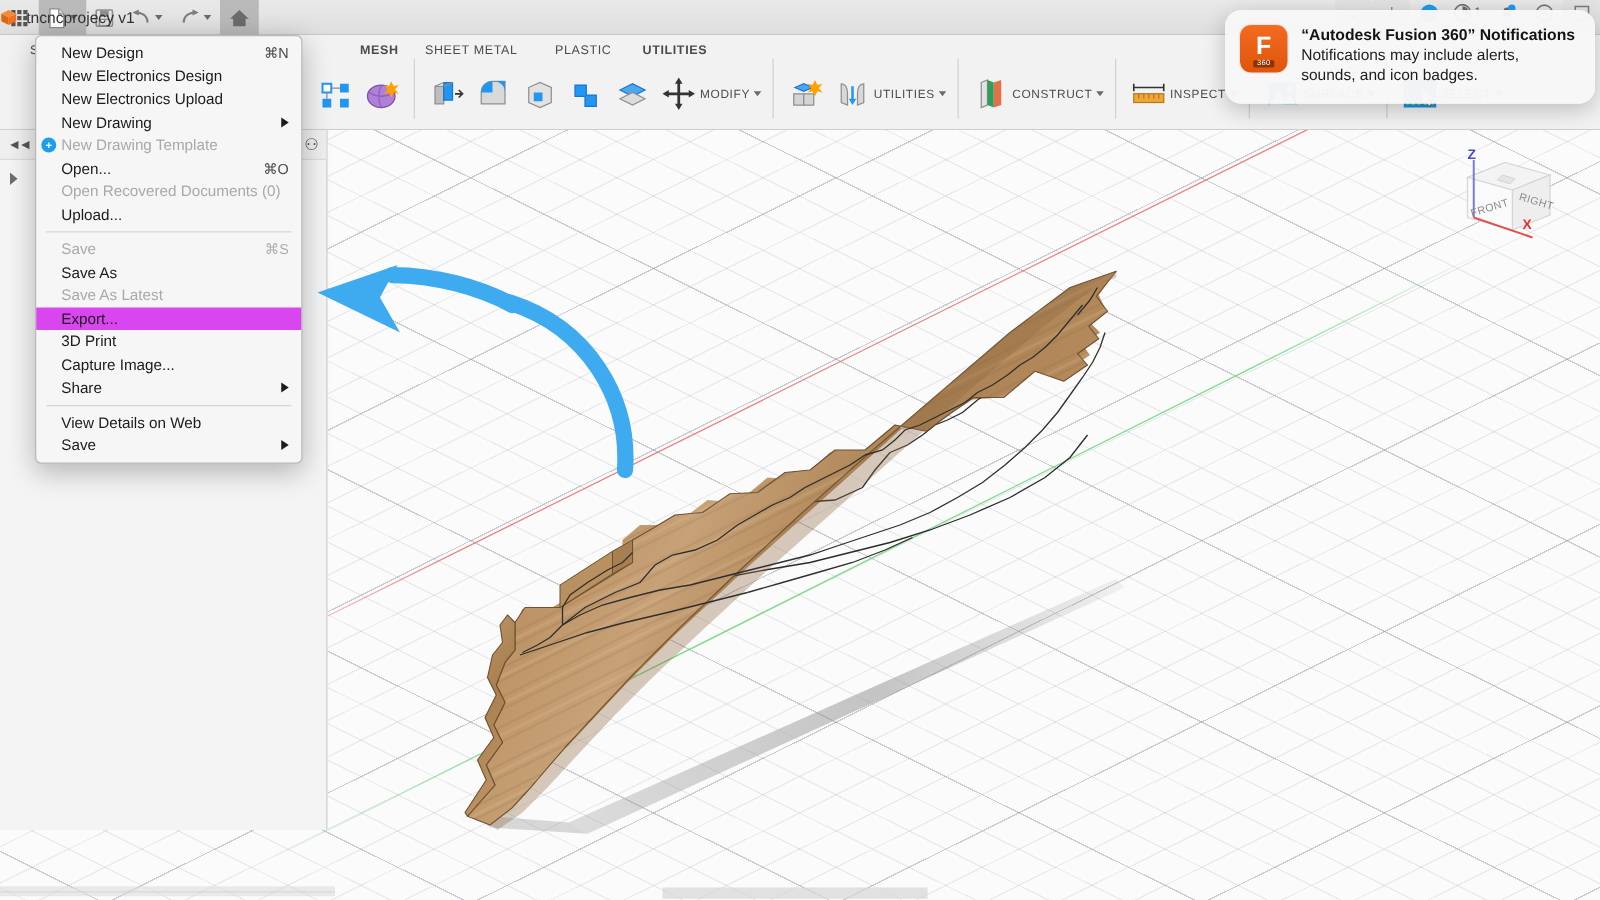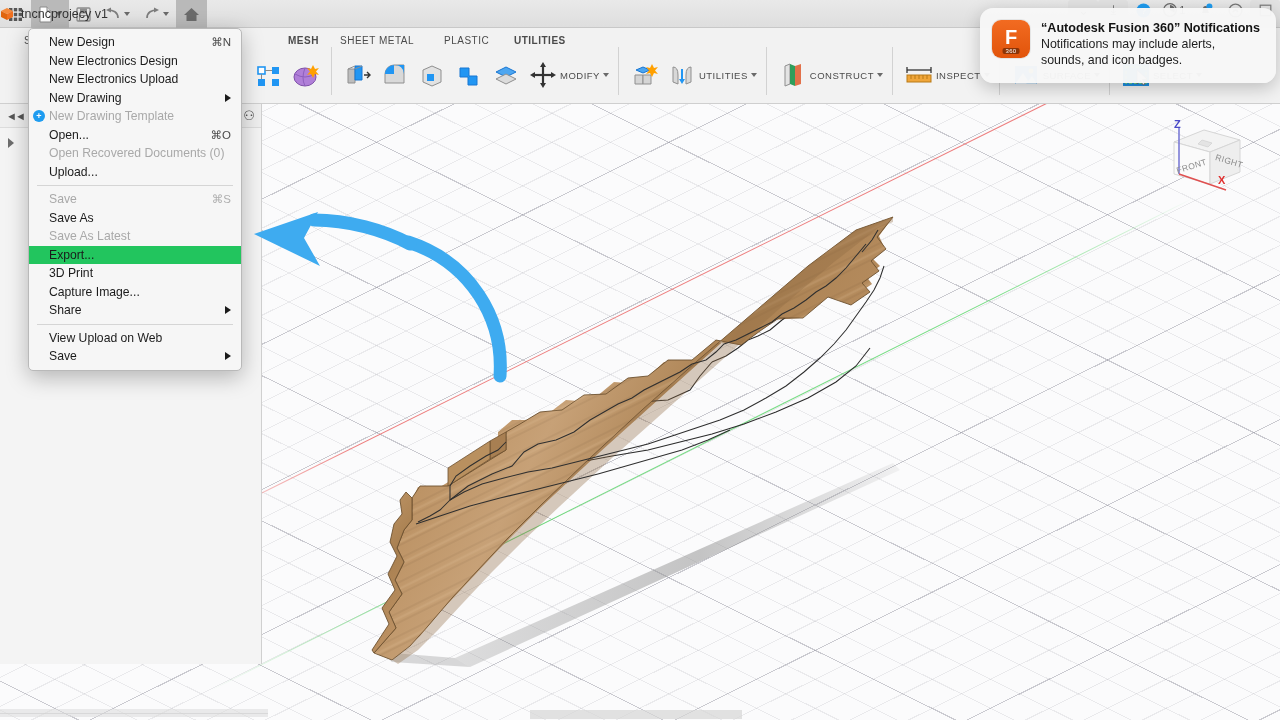--- a/index.html
+++ b/index.html
@@ -115,21 +115,21 @@
     border-radius: 5px;
     box-shadow: 0 6px 22px rgba(0,0,0,.27);
     padding: 4px 0;
     z-index: 40;
   }
   .mi {
     position: relative; height: 18.5px; display: flex; align-items: center;
     padding: 0 10px 0 20px; font-size: 12.2px; color: #1b1b1b; white-space: nowrap; gap: 28px;
   }
   .mi.disabled { color: #a9a9a9; }
-  .mi.highlight { background: #22c55e; }
+  .mi.highlight { background: #d946ef; }
   .mi .mlabel { flex: 1; }
   .mi .mkey { font-size: 11.5px; color: #494949; margin-left: 14px; }
   .mi.disabled .mkey { color: #aeaeae; }
   .mi .msub {
     width: 0; height: 0; margin-left: 10px;
     border-top: 4.5px solid transparent; border-bottom: 4.5px solid transparent; border-left: 6px solid #1b1b1b;
   }
   .m-sep { height: 1px; background: #d5d5d5; margin: 4px 8px; }
   .mi .mbadge {
     position: absolute; left: 4px; top: 50%; transform: translateY(-50%);
@@ -752,21 +752,21 @@
       </div>
       <div class="mi">
         <span class="mlabel">Capture Image...</span>
       </div>
       <div class="mi">
         <span class="mlabel">Share</span>
         <span class="msub"></span>
       </div>
       <div class="m-sep"></div>
       <div class="mi">
-        <span class="mlabel">View Upload on Web</span>
+        <span class="mlabel">View Details on Web</span>
       </div>
       <div class="mi">
         <span class="mlabel">Save</span>
         <span class="msub"></span>
       </div>
     </div>
 
   <div id="toast">
     <div id="toast-icon">
       <span class="f-letter">F</span>

